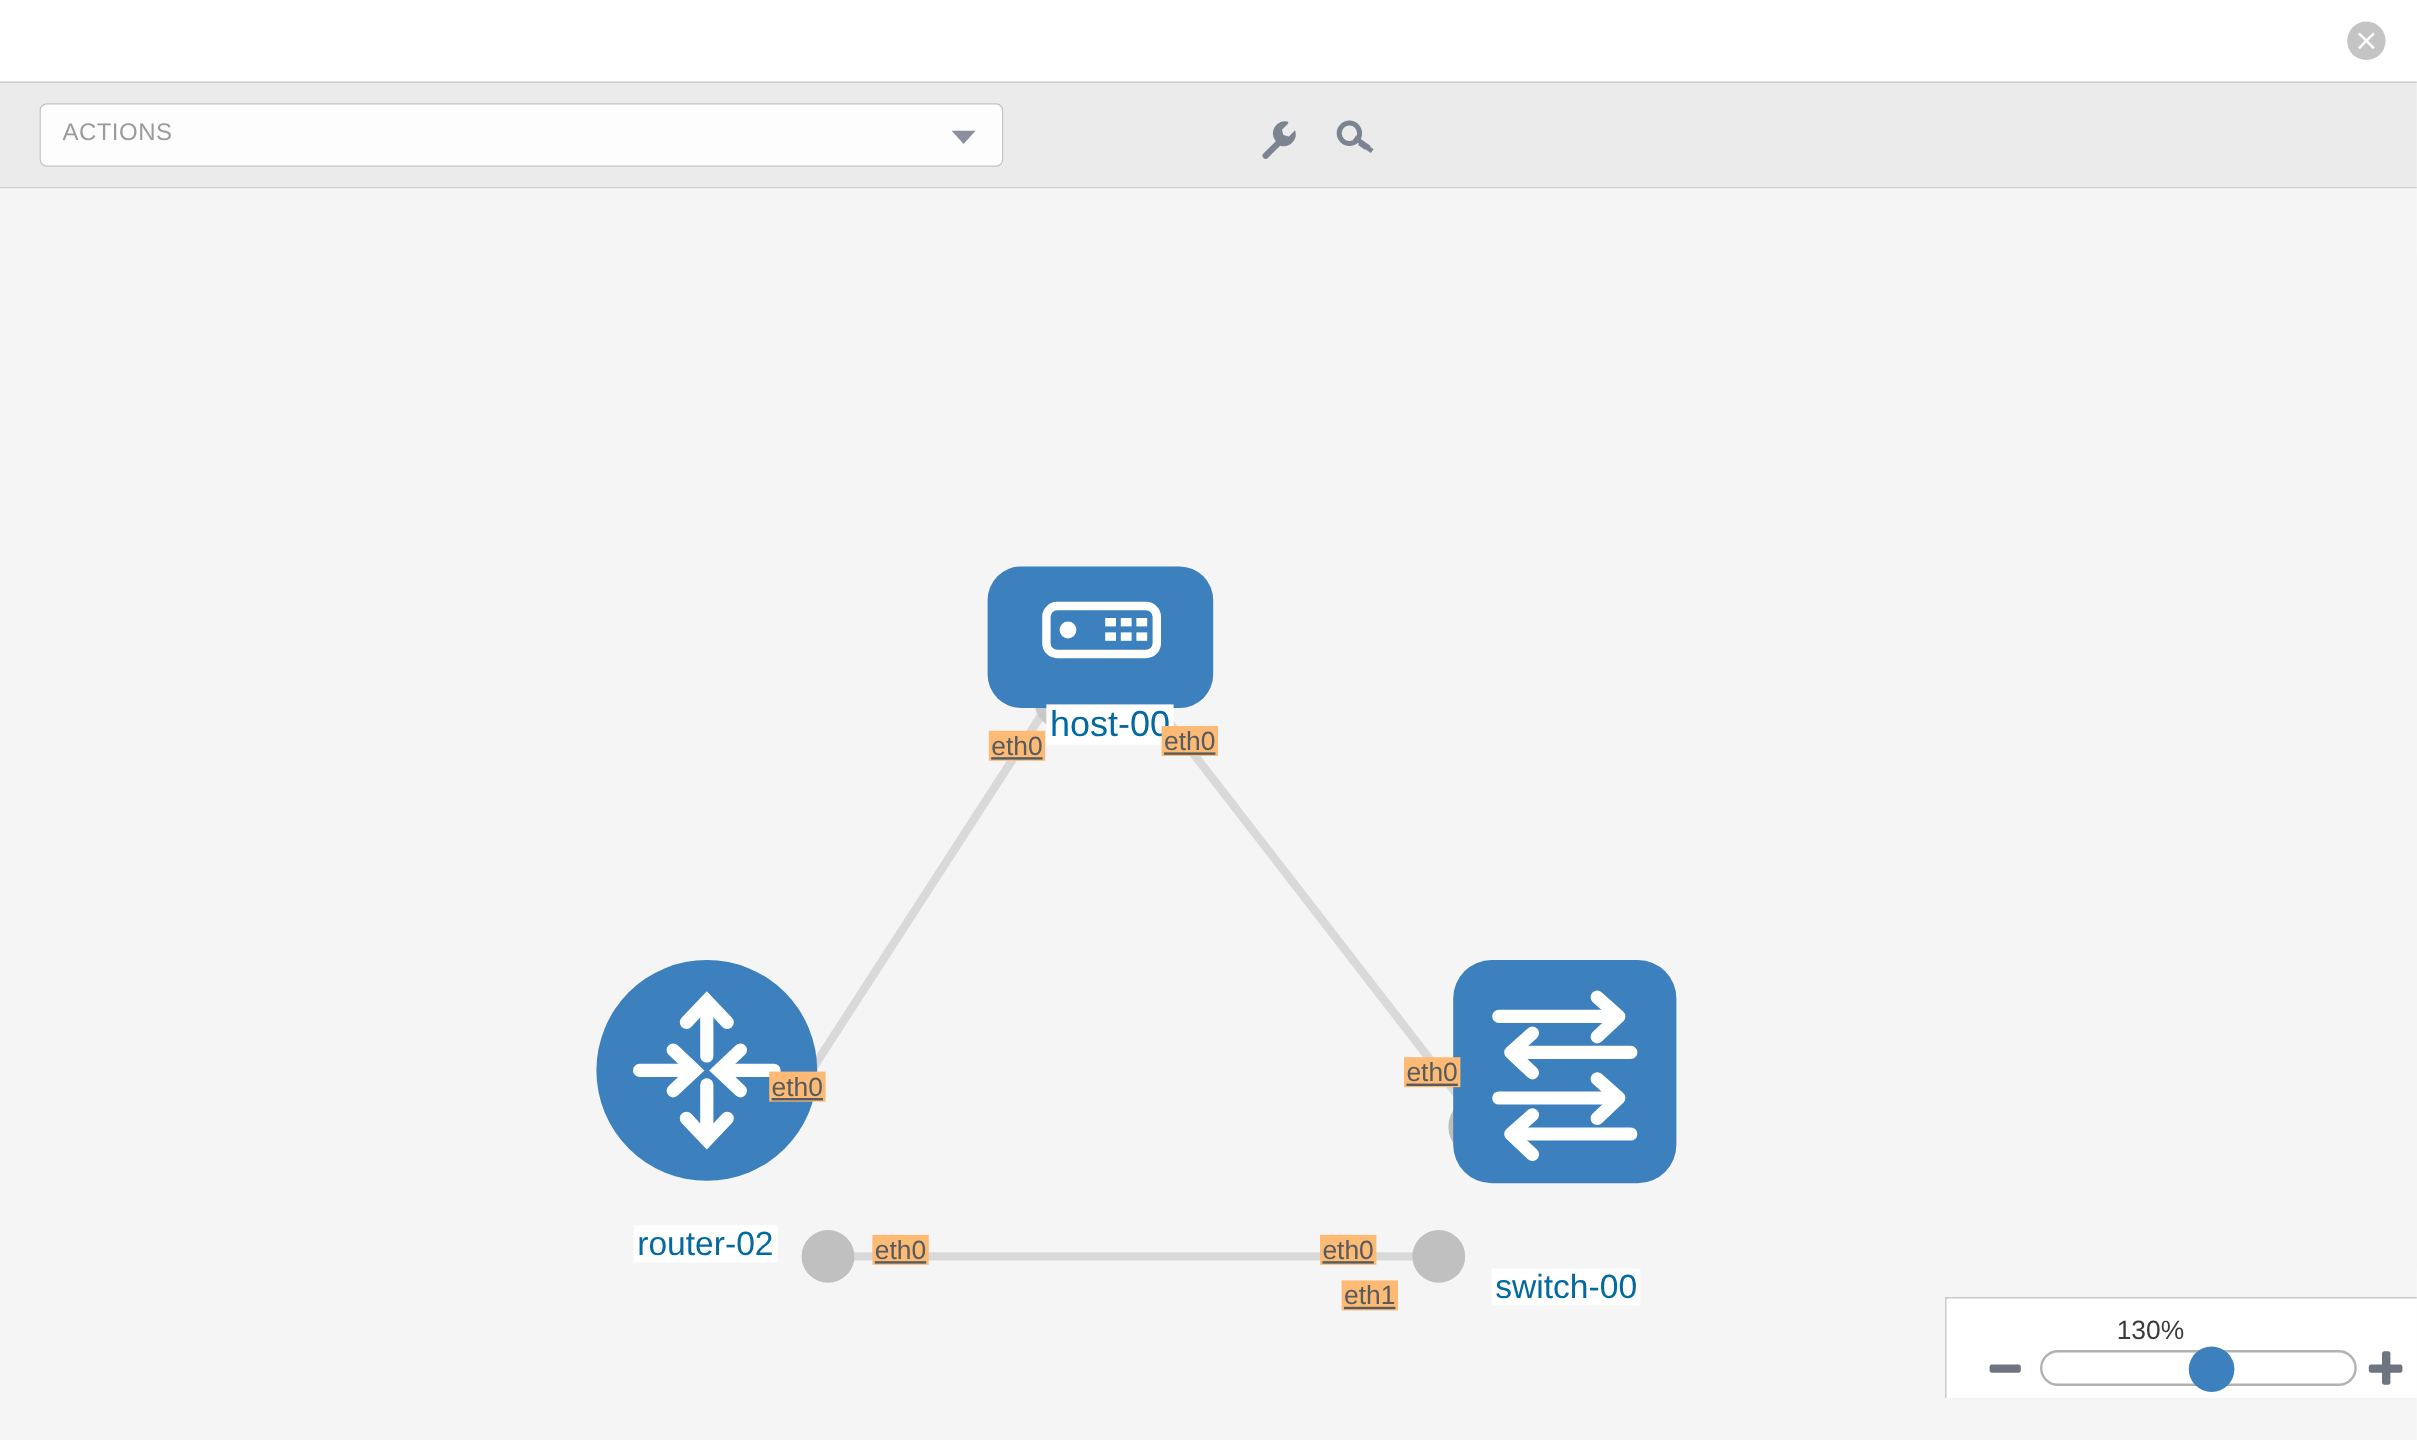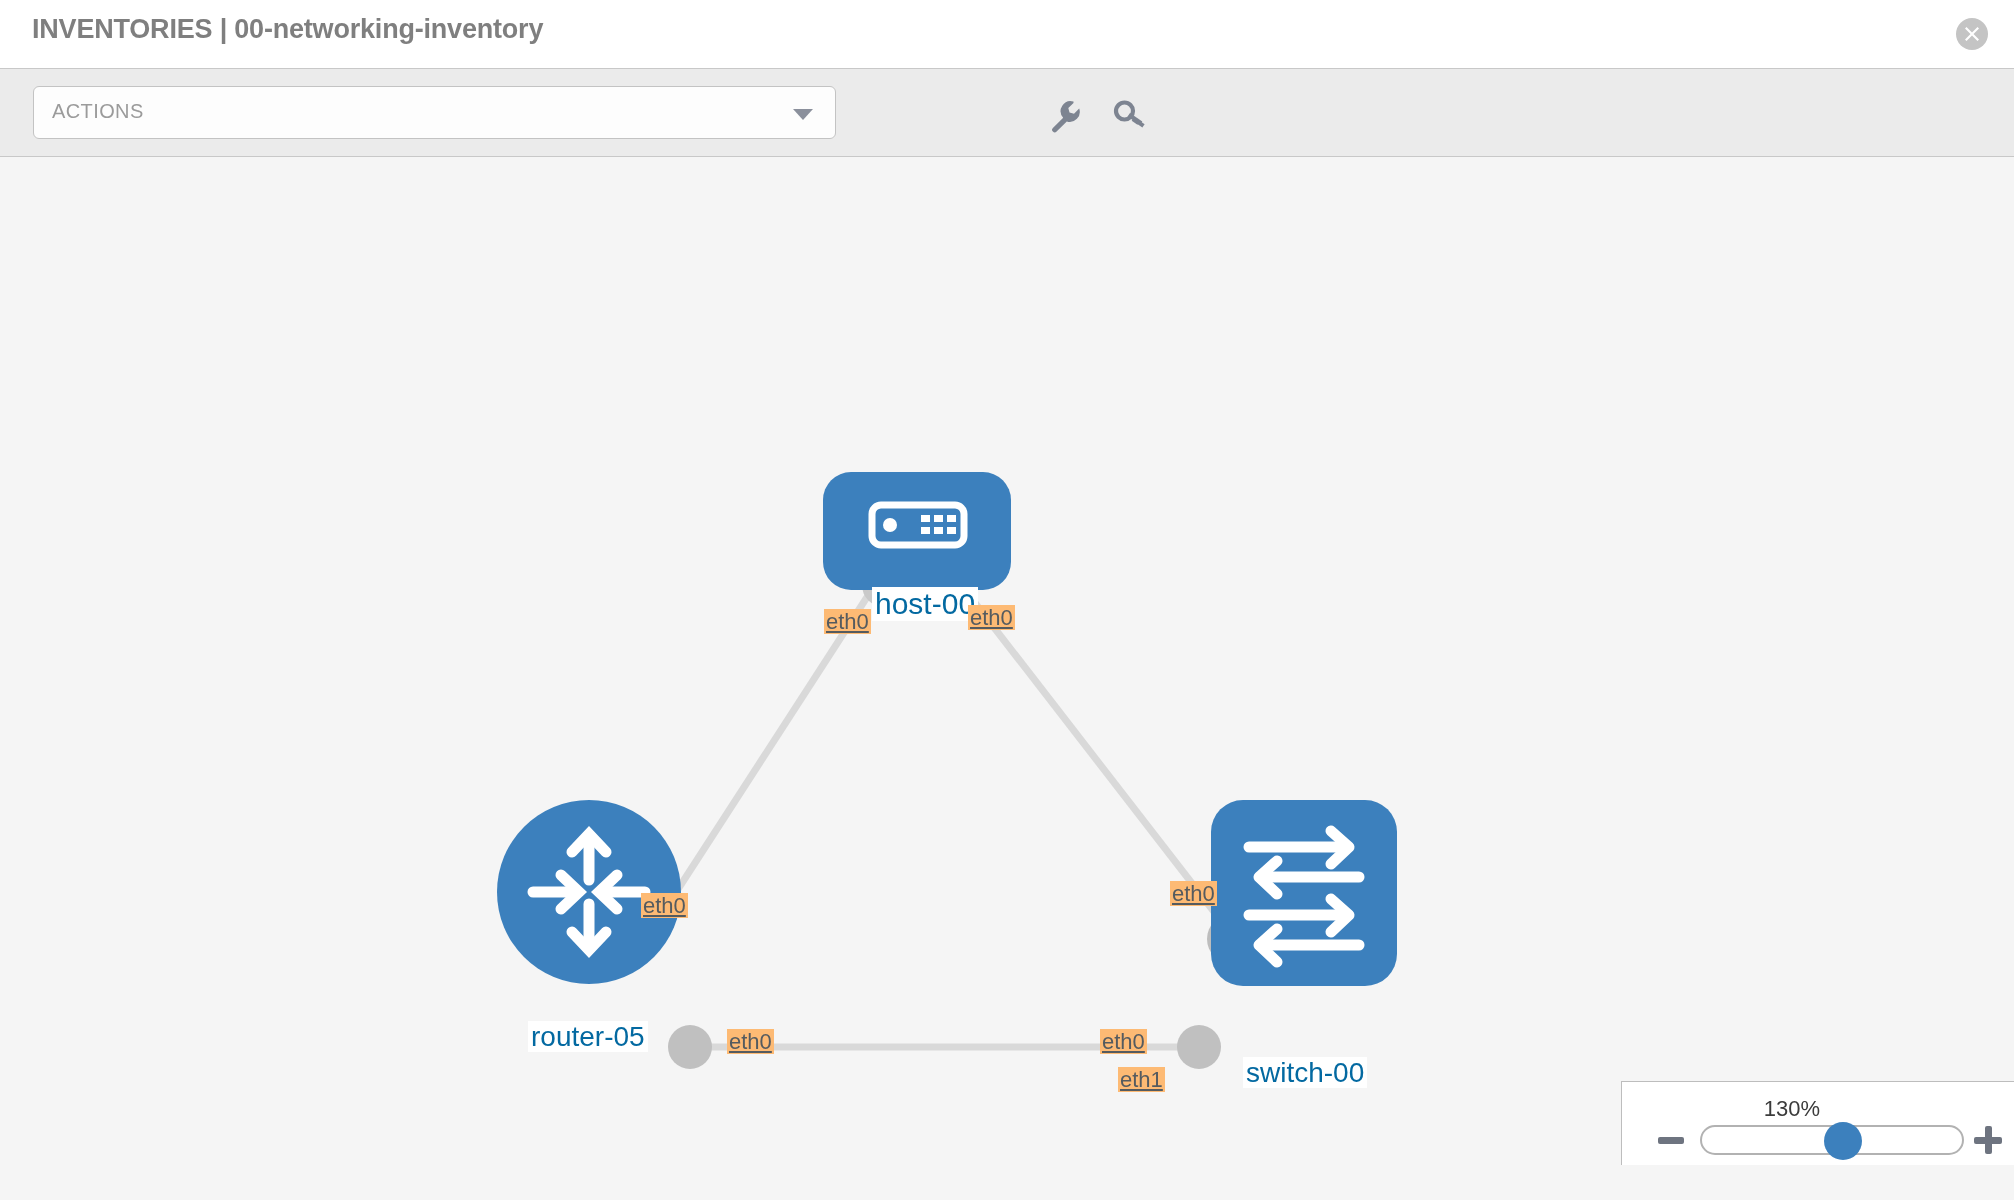--- a/index.html
+++ b/index.html
@@ -184,21 +184,20 @@
     background: #6e7480;
     border-radius: 2px;
   }
   #zoom-plus::before { left: 0; top: 11px; width: 28px; height: 7px; }
   #zoom-plus::after  { left: 11px; top: 0; width: 7px; height: 28px; }
 </style>
 </head>
 <body>
 
 <div id="header">
-  <div id="page-title">INVENTORIES | 00-networking-inventory</div>
   <div id="close-button">
     <svg width="32" height="32" viewBox="0 0 32 32">
       <path d="M10.5 9 L16 14.5 L21.5 9 L23 10.5 L17.5 16 L23 21.5 L21.5 23 L16 17.5 L10.5 23 L9 21.5 L14.5 16 L9 10.5 Z" fill="#ffffff"></path>
     </svg>
   </div>
 </div>
 
 <div id="toolbar">
 
   <div id="actions-select" class="field">
@@ -292,21 +291,21 @@
         <line x1="1249" y1="758" x2="1348" y2="758"></line>
         <polyline points="1331,742 1349,758 1331,775"></polyline>
 
         <line x1="1359" y1="788" x2="1260" y2="788"></line>
         <polyline points="1277,772 1259,788 1277,805"></polyline>
       </g>
     </g>
   </svg>
 
   <div class="node-label" style="left:872px; top:430px; font-size:30px;">host-00</div>
-  <div class="node-label" style="left:528px; top:864px;">router-05</div>
+  <div class="node-label" style="left:528px; top:864px;">router-02</div>
   <div class="node-label" style="left:1243px; top:864px;margin-top:36px;">switch-00</div>
 
   <div class="edge-label" style="left:824px; top:452px;">eth0</div>
   <div class="edge-label" style="left:968px; top:448px;">eth0</div>
   <div class="edge-label" style="left:641px; top:736px;">eth0</div>
   <div class="edge-label" style="left:1170px; top:724px;">eth0</div>
   <div class="edge-label" style="left:727px; top:872px;">eth0</div>
   <div class="edge-label" style="left:1100px; top:872px;">eth0</div>
   <div class="edge-label" style="left:1118px; top:872px;margin-top:38px;">eth1</div>
 

